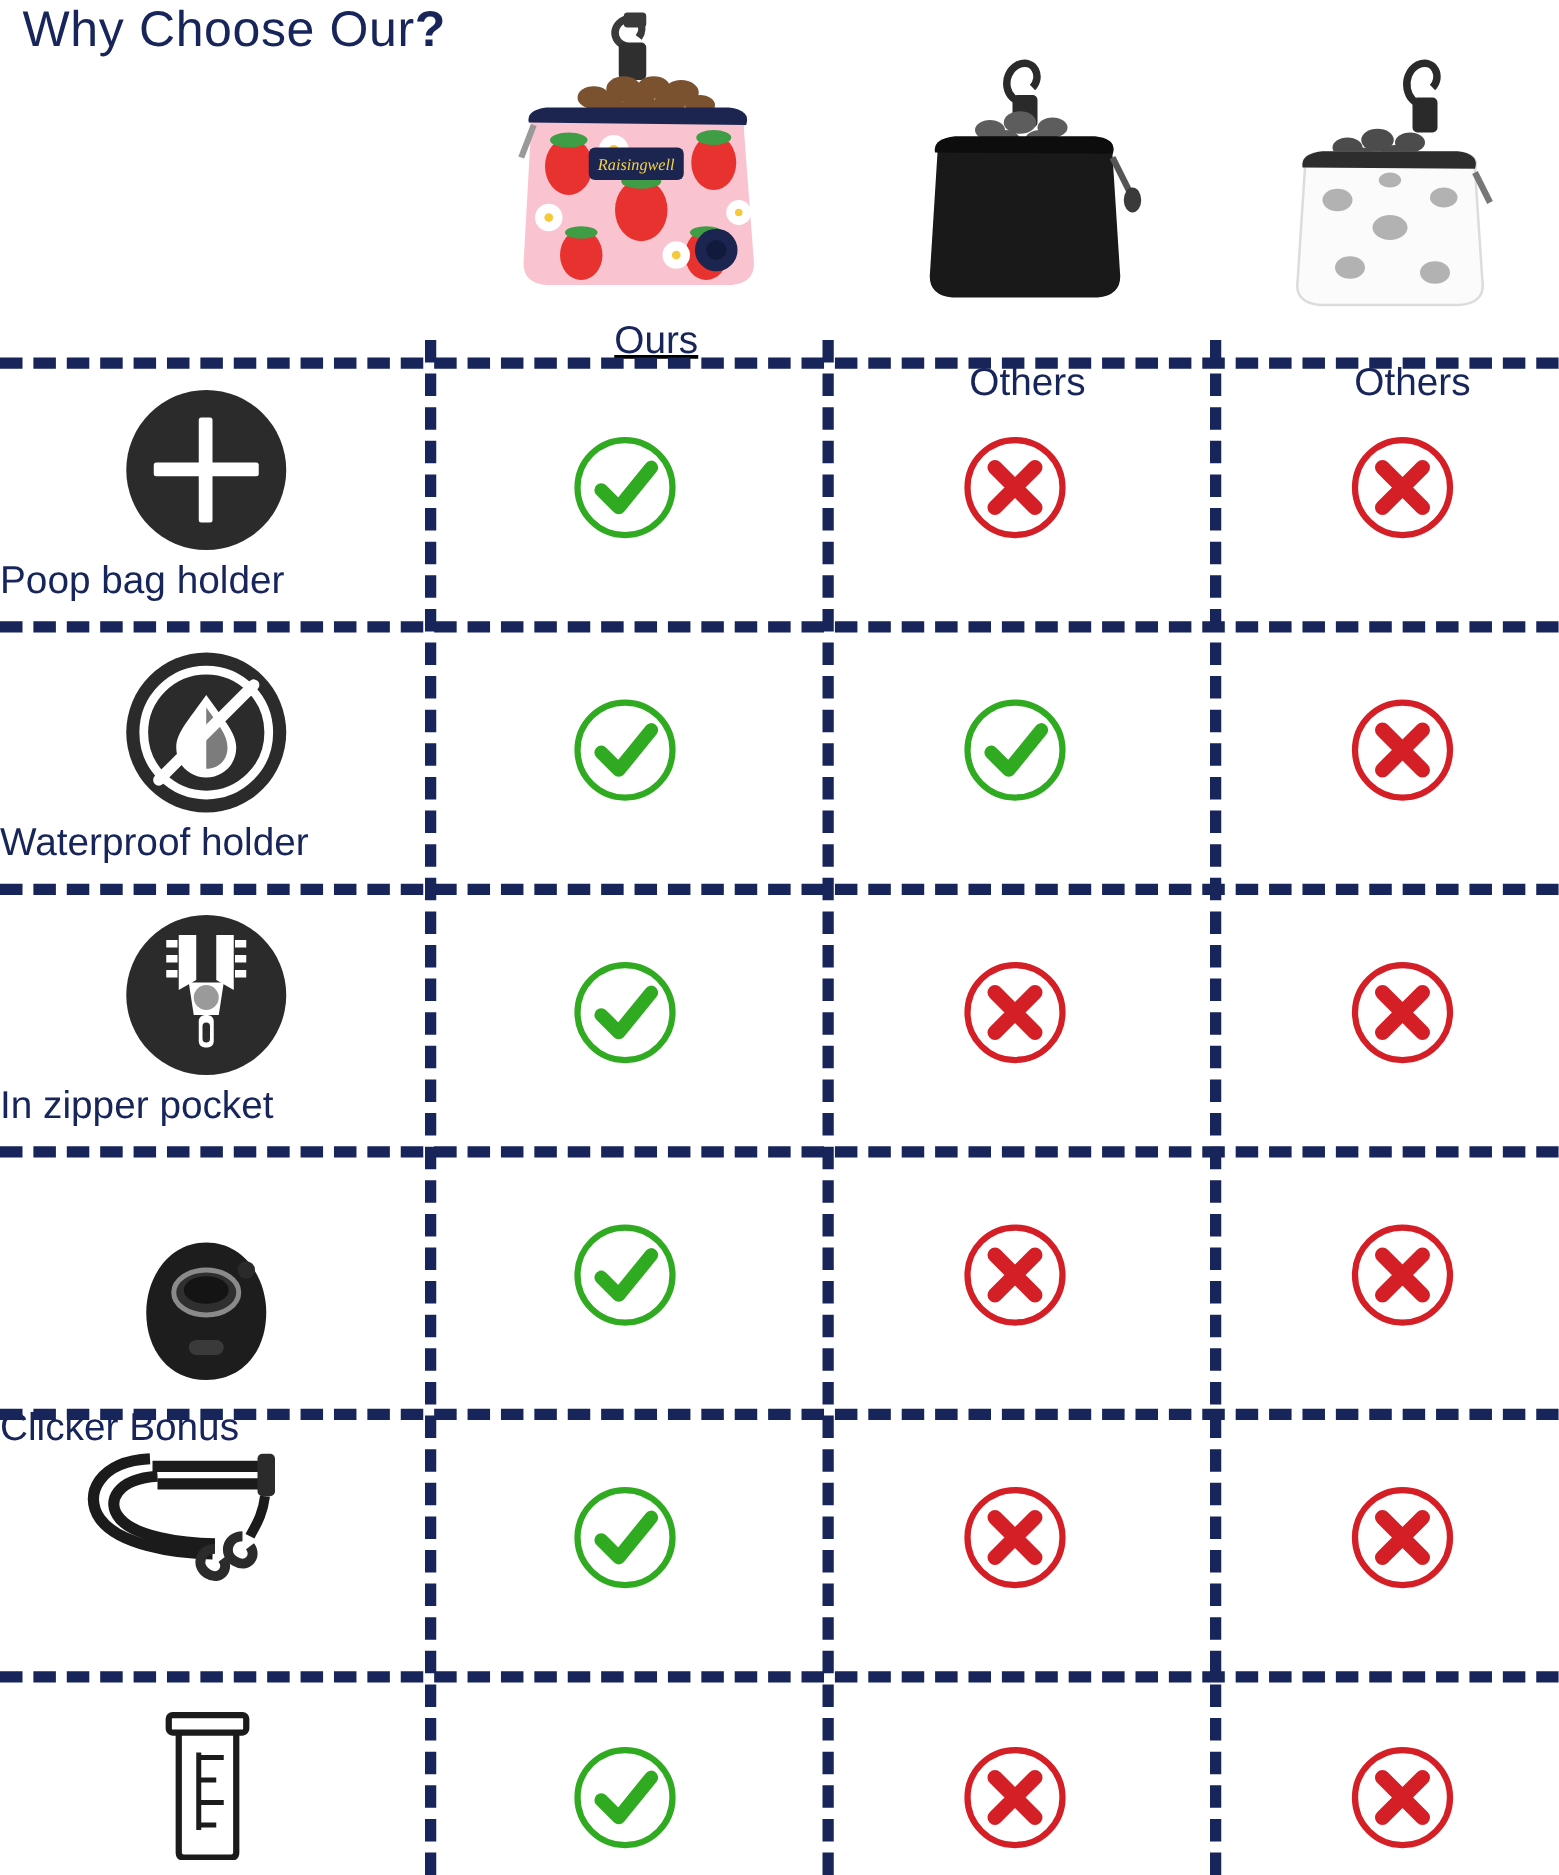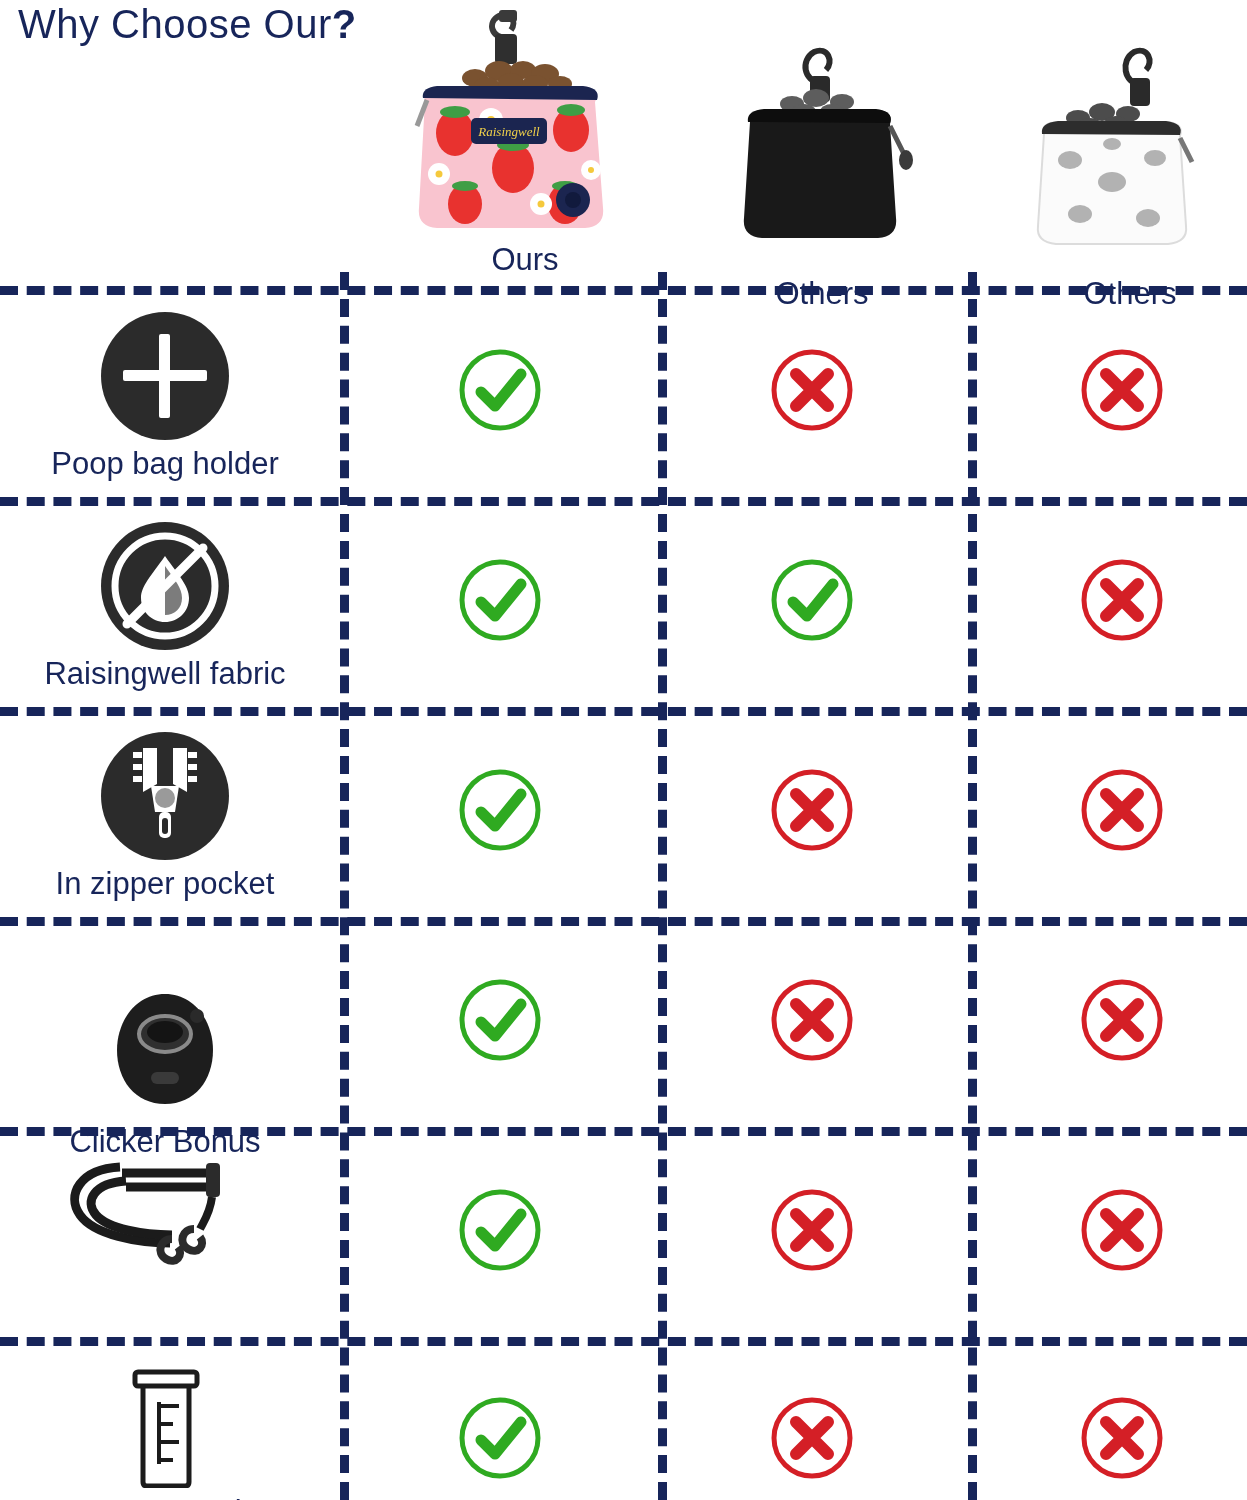--- a/index.html
+++ b/index.html
@@ -29,28 +29,28 @@
 
   
   .col-head {
     position: absolute;
     width: 260px;
     text-align: center;
   }
   .col-head .label {
     font-size: 31px;
     color: #17255a;
-    margin-top: 4px;
+    margin-top: 16px;
   }
   .prod-img {
     height: 230px;
     position: relative;
   }
 
-  #col-ours  { left: 395px; top: 8px; }
+  #col-ours  { left: 395px; top: 8px; text-decoration: underline; }
   #col-o1    { left: 692px; top: 42px; }
   #col-o2    { left: 1000px; top: 42px; }
 
   
   .hline {
     position: absolute;
     left: 0;
     width: 1247px;
     height: 0;
     border-top: 9px dashed #17255a;
@@ -62,21 +62,21 @@
     width: 0;
     border-left: 9px dashed #17255a;
   }
 
   
   .feature {
     position: absolute;
     left: 0;
     width: 330px;
     height: 208px;
-    text-align: center;
+    text-align: left;
   }
   .feature .ficon {
     height: 132px;
     display: flex;
     align-items: center;
     justify-content: center;
   }
   .feature .flabel {
     font-size: 31px;
     color: #17255a;
@@ -261,21 +261,21 @@
 <div class="feature" style="top:520px">
   <div class="ficon">
     <svg width="132" height="132" viewBox="0 0 132 132">
       <circle cx="66" cy="66" r="64" fill="#2b2b2b"></circle>
       <circle cx="66" cy="66" r="50" fill="none" stroke="#ffffff" stroke-width="7"></circle>
       <path d="M66 36 C 80 56, 90 66, 90 78 C 90 92, 79 102, 66 102 C 53 102, 42 92, 42 78 C 42 66, 52 56, 66 36 Z" fill="#ffffff"></path>
       <path d="M66 46 C 76 60, 83 68, 83 78 C 83 88, 76 95, 66 95 Z" fill="#7c7c7c"></path>
       <path d="M28 104 L 104 28" stroke="#ffffff" stroke-width="9" stroke-linecap="round"></path>
     </svg>
   </div>
-  <div class="flabel">Raisingwell fabric</div>
+  <div class="flabel">Waterproof holder</div>
 </div>
 <div class="mark" style="left:458px; top:558px">
   <svg width="84" height="84" viewBox="0 0 84 84">
       <circle cx="42" cy="42" r="38" fill="none" stroke="#2faa21" stroke-width="5"></circle>
       <path d="M23 44 L 37 58 L 63 26" fill="none" stroke="#2faa21" stroke-width="11" stroke-linecap="round" stroke-linejoin="round"></path>
     </svg>
 </div>
 <div class="mark" style="left:770px; top:558px">
   <svg width="84" height="84" viewBox="0 0 84 84">
       <circle cx="42" cy="42" r="38" fill="none" stroke="#2faa21" stroke-width="5"></circle>

